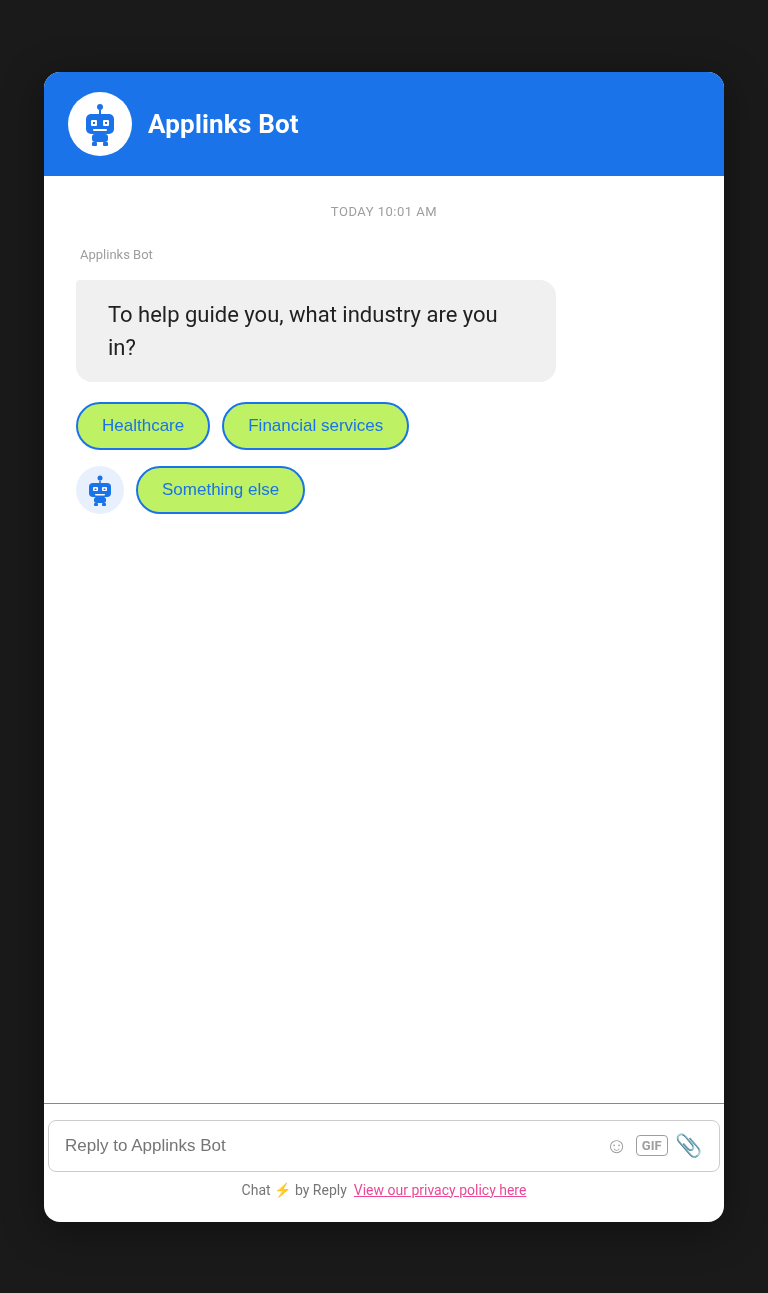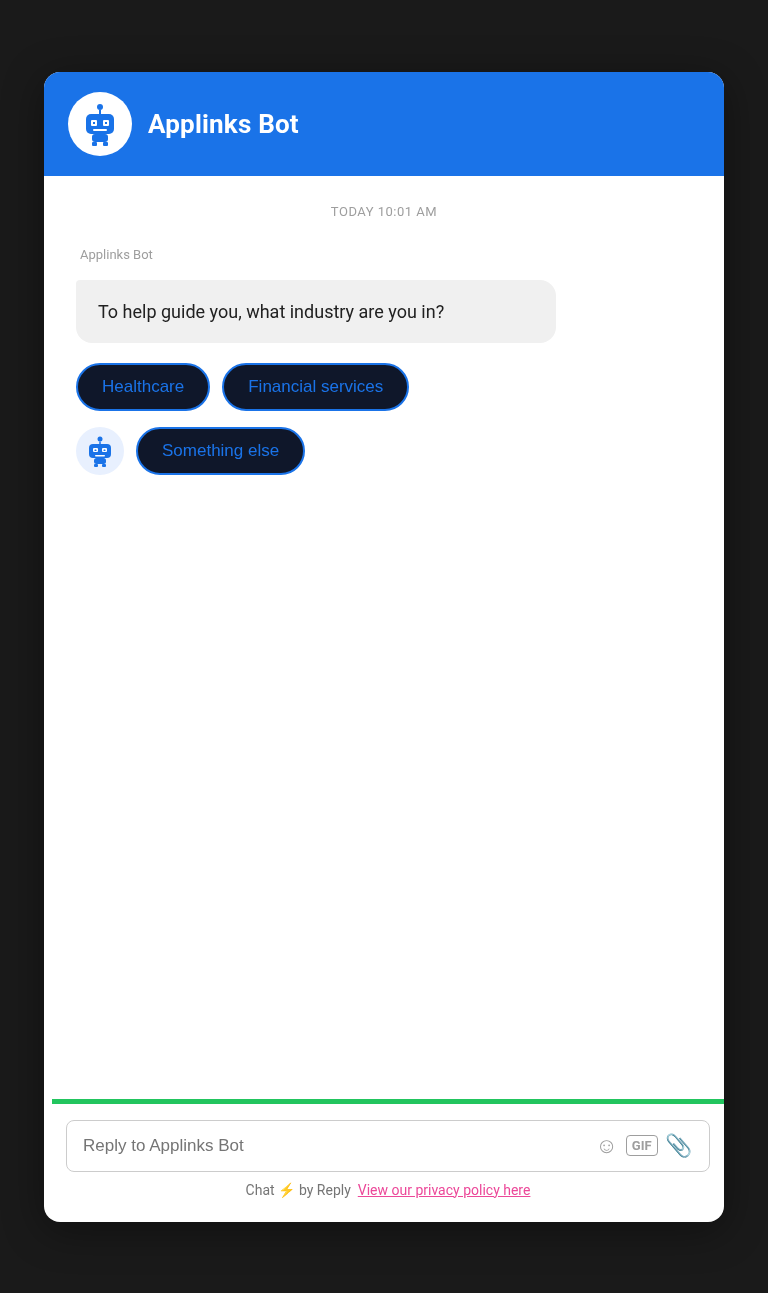--- a/index.html
+++ b/index.html
@@ -80,37 +80,37 @@
     .sender-label {
       font-size: 13px;
       color: #9e9e9e;
       margin-bottom: 6px;
       margin-left: 4px;
     }
 
     .message-bubble {
       background: #f0f0f0;
       border-radius: 4px 16px 16px 16px;
-      padding: 18px 22px;
-      font-size: 18px;
+      padding: 18px 32px;
+      font-size: 22px;
       line-height: 1.5;
       color: #212121;
       max-width: 480px;
     }
 
     .quick-replies {
       display: flex;
       flex-wrap: wrap;
       gap: 12px;
       margin-top: 8px;
     }
 
     .quick-reply-btn {
       border: 2px solid #1a73e8;
-      background: #0f172a;
+      background: #bef264;
       color: #1a73e8;
       border-radius: 24px;
       padding: 12px 24px;
       font-size: 17px;
       font-weight: 500;
       cursor: pointer;
       transition: background 0.15s;
     }
 
     .bot-avatar-small-row {
@@ -131,24 +131,23 @@
       flex-shrink: 0;
     }
 
     .bot-icon-small {
       width: 32px;
       height: 32px;
     }
 
     
     .chat-input-area {
-      padding: 16px 14px 8px;
-      border-top: 5px solid #22c55e;
-      flex-shrink: 0;
-      margin-left: 8px;
+      padding: 16px 4px 8px;
+      border-top: 1px solid #22c55e;
+      flex-shrink: 0;
     }
 
     .input-row {
       display: flex;
       align-items: center;
       border: 1.5px solid #ccc;
       border-radius: 8px;
       padding: 12px 16px;
       gap: 8px;
     }

